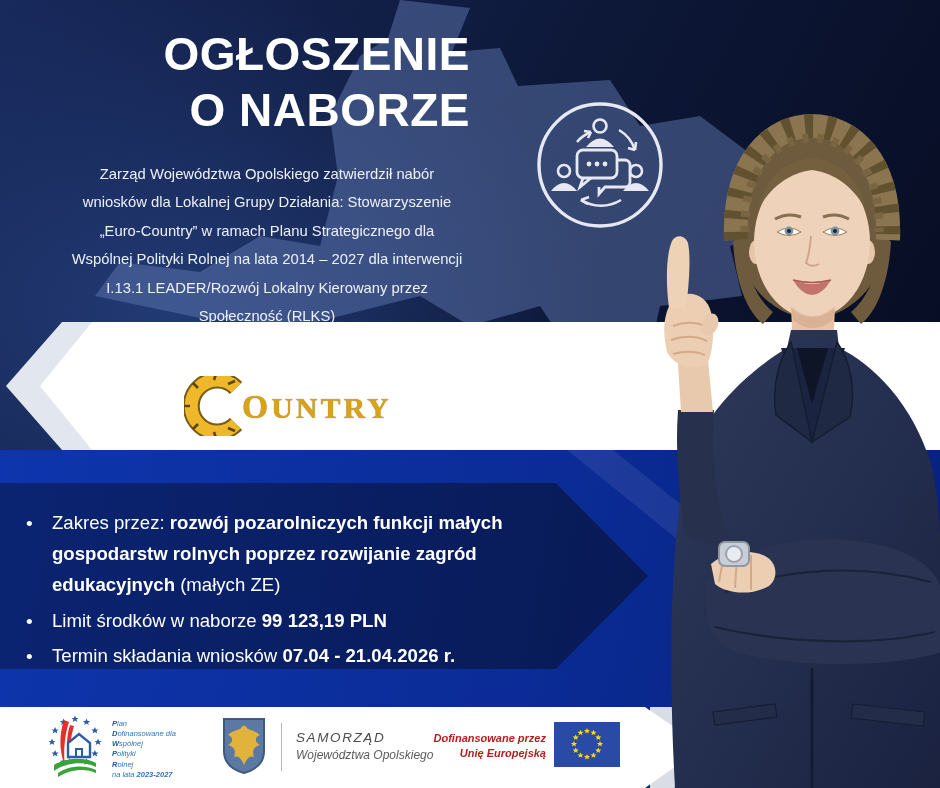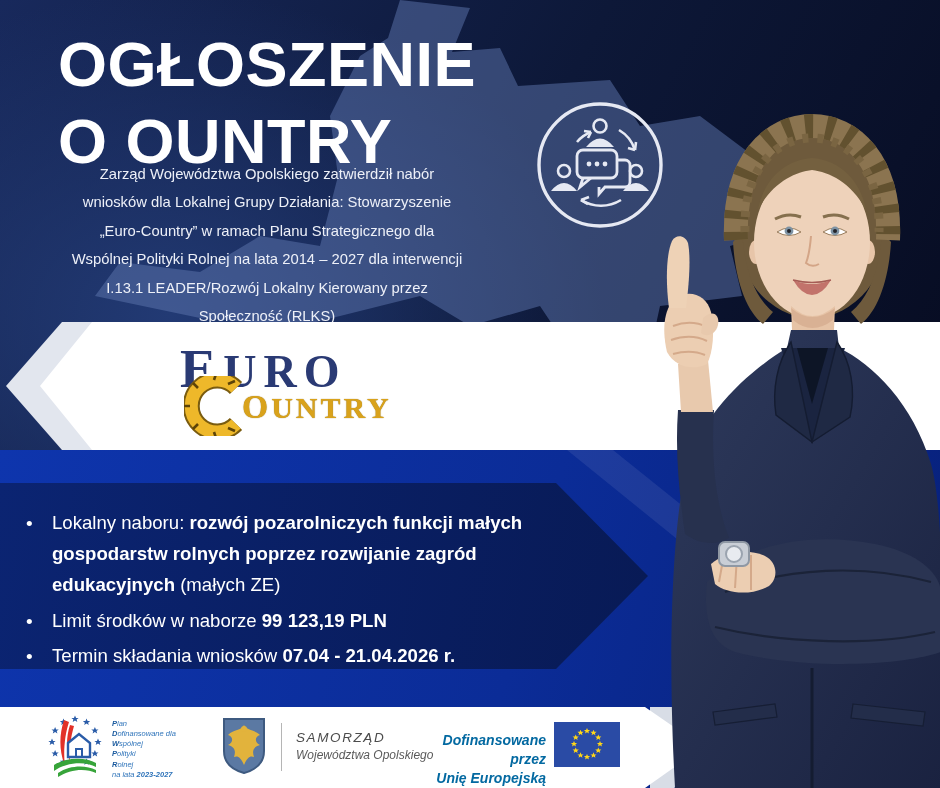--- a/index.html
+++ b/index.html
@@ -7,22 +7,22 @@
     font-family:"Liberation Sans",sans-serif;
     background:
       radial-gradient(ellipse 700px 520px at 18% 40%, #223a74 0%, rgba(13,21,48,0) 62%),
       linear-gradient(118deg,#18295c 0%,#0d1838 45%,#05081a 100%);}
   .abs{position:absolute;}
 
   
   #map-svg{left:80px;top:0;z-index:1;opacity:.5;}
 
   
-  .title{left:58px;top:26px;width:412px;text-align:left;color:#fff;
-    font-weight:800;font-size:63px;line-height:1.22;letter-spacing:.5px;z-index:3;}
+  .title{left:58px;top:26px;width:412px;text-align:right;color:#fff;
+    font-weight:800;font-size:46px;line-height:1.22;letter-spacing:.5px;z-index:3;}
   .intro{left:68px;top:160px;width:398px;text-align:center;color:#edf0f8;
     font-size:14.8px;line-height:1.92;font-weight:500;z-index:3;}
 
   
   #net-icon{left:533px;top:98px;z-index:3;}
 
   
   .chev-gray{left:0;top:322px;width:140px;height:128px;background:#e2e6ee;z-index:2;
     clip-path:polygon(62px 0,6px 64px,62px 128px,140px 128px,140px 0);}
   .band-white{left:0;top:322px;width:940px;height:128px;background:#ffffff;z-index:3;
@@ -65,21 +65,21 @@
   .wpr-text{position:absolute;left:112px;top:12px;width:108px;color:#2f74ba;
     font-size:7.5px;line-height:1.35;font-weight:500;}
   .wpr-line::first-letter{font-weight:800;color:#1a5a9e;}
   .wpr-last b{font-weight:800;}
   #crest-svg{position:absolute;left:222px;top:10px;}
   .foot-divider{position:absolute;left:281px;top:16px;width:1px;height:48px;background:#b5b5b5;}
   .samorzad1{position:absolute;left:296px;top:23px;font-size:13.5px;letter-spacing:1.6px;
     color:#4c4c4c;font-weight:500;}
   .samorzad2{position:absolute;left:296px;top:41px;font-size:12px;color:#5a5a5a;}
   .eu-text{position:absolute;left:408px;top:24px;width:138px;text-align:right;
-    font-size:14px;font-weight:700;color:#0369a1;line-height:1.35;}
+    font-size:11px;font-weight:700;color:#b91c1c;line-height:1.35;}
   #euflag-svg{position:absolute;left:554px;top:15px;}
 
   
   #woman-svg{left:615px;top:112px;z-index:7;}
 </style>
 </head>
 <body>
 
 <div id="poster">
 
@@ -95,21 +95,21 @@
 
   <svg id="map-svg" class="abs" width="720" height="360" viewBox="0 0 720 360">
     <path fill="#5e76ae" d="M320,0 L390,8 L372,52 L420,48 L438,86 L530,80 L560,126 L620,116
       L700,176 L718,226 L650,246 L662,296 L580,306 L570,352 L480,336 L460,306 L390,326
       L340,296 L220,326 L120,318 L15,296 L40,262 L120,272 L180,236 L240,246 L258,176
       L250,116 L280,56 L308,38 Z"></path>
   </svg>
 
   <div class="abs title">
     <div>OGŁOSZENIE</div>
-    <div>O OUNTRY</div>
+    <div>O NABORZE</div>
   </div>
 
   <div class="abs intro">Zarząd Województwa Opolskiego zatwierdził nabór wniosków dla Lokalnej Grupy Działania: Stowarzyszenie „Euro-Country”  w ramach Planu Strategicznego dla Wspólnej Polityki Rolnej na lata 2014 – 2027 dla interwencji I.13.1 LEADER/Rozwój Lokalny Kierowany przez Społeczność (RLKS)</div>
 
   <svg id="net-icon" class="abs" width="135" height="135" viewBox="0 0 135 135">
     <g stroke="#e6e9f3" fill="none" stroke-width="3.4">
       <circle cx="67" cy="67" r="61"></circle>
 
       <circle cx="67" cy="28" r="6.5" stroke-width="2.6"></circle>
       <path d="M53,49 Q67,32 81,49 Z" fill="#e6e9f3" stroke="none"></path>
@@ -133,38 +133,37 @@
       <path d="M86,32 A36,36 0 0 1 102,52" stroke-width="2.6"></path>
       <path d="M102,52 l1,-8 M102,52 l-7,-2" stroke-width="2.6"></path>
       <path d="M88,102 A38,38 0 0 1 48,102" stroke-width="2.6"></path>
       <path d="M48,102 l8,-3 M48,102 l7,4" stroke-width="2.6"></path>
     </g>
   </svg>
 
   <div class="abs chev-gray"></div>
   <div class="abs band-white"></div>
   <div class="abs logo-block">
-    <div class="euro-txt">EURO</div>
     <svg id="horseshoe" width="62" height="60" viewBox="0 0 62 60">
       <path d="M52,12 A26,26 0 1 0 52,48" fill="none" stroke="#7a5c10" stroke-width="17"></path>
       <path d="M52,12 A26,26 0 1 0 52,48" fill="none" stroke="#eeb82a" stroke-width="13"></path>
       <g stroke="#5d4408" stroke-width="2.6">
         <path d="M44,8 l7,-3 M30,4 l2,-6 M14,12 l-5,-5 M6,30 l-7,0 M14,48 l-5,5 M30,56 l2,6 M44,52 l7,3"></path>
       </g>
     </svg>
     <div class="country-txt">OUNTRY</div>
   </div>
 
   <div class="abs band-blue"></div>
   <div class="abs streak1"></div>
   <div class="abs streak2"></div>
 
   <div class="abs bullet-panel">
     <ul class="bullets">
-      <li><span>Lokalny naboru: </span><span class="seg-b">rozwój pozarolniczych funkcji małych gospodarstw rolnych poprzez rozwijanie zagród edukacyjnych</span><span> (małych ZE)</span></li>
+      <li><span>Zakres przez: </span><span class="seg-b">rozwój pozarolniczych funkcji małych gospodarstw rolnych poprzez rozwijanie zagród edukacyjnych</span><span> (małych ZE)</span></li>
       <li><span>Limit środków w naborze </span><span class="seg-b">99 123,19 PLN</span></li>
       <li><span>Termin składania wniosków </span><span class="seg-m">07.04 - 21.04.2026 r.</span></li>
     </ul>
   </div>
 
   <div class="abs foot-gray"></div>
   <div class="abs footer">
 
     <svg id="wpr-svg" width="64" height="64" viewBox="0 0 64 64">
       <g fill="#2a5ca8">

